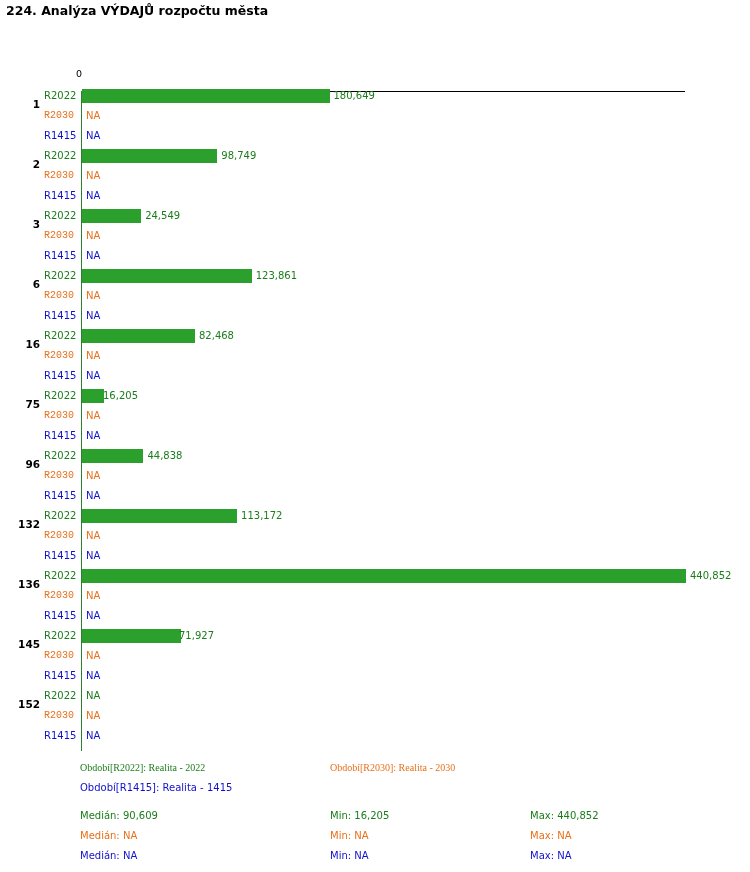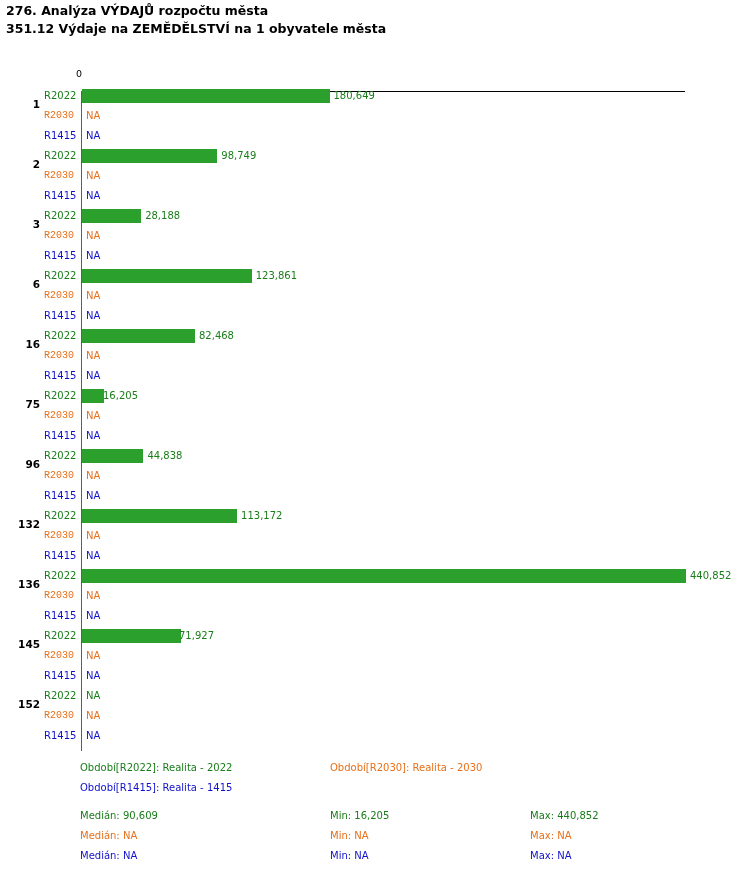--- a/index.html
+++ b/index.html
@@ -130,22 +130,21 @@
   .lg-c2 { position: absolute; left: 330px; white-space: nowrap; }
   .lg-c3 { position: absolute; left: 530px; white-space: nowrap; }
   .green { color: #1a7d1a; }
   .orange { color: #e8701a; }
   .blue { color: #1111cc; }
 </style>
 </head>
 <body>
 
 <div class="titles">
-  <div class="title-line">276. Analýza VÝDAJŮ rozpočtu města</div>
-  <div class="title-line">351.12 Výdaje na ZEMĚDĚLSTVÍ na 1 obyvatele města</div>
+  <div class="title-line">224. Analýza VÝDAJŮ rozpočtu města</div>
 </div>
 
 <div class="chart-area">
   <div class="axis-zero-label">0</div>
   <div class="axis-top-line"></div>
   <div class="axis-vline"></div>
   <div id="groups-container">
       <div class="group" style="top: 8px; height: 60px;">
         <div class="group-num">1</div>
         <div class="row" style="top: 0px;">
@@ -176,21 +175,21 @@
         <div class="row" style="top: 40px;">
           <div class="row-label lab-1415">R1415</div>
           <div class="bar-value v1415" style="left: 86px;">NA</div>
         </div>
       </div>
       <div class="group" style="top: 128px; height: 60px;">
         <div class="group-num">3</div>
         <div class="row" style="top: 0px;">
           <div class="row-label lab-2022">R2022</div>
           <div class="bar c2022" style="width: 59.153px;"></div>
-          <div class="bar-value v2022" style="left: 145.153px;">28,188</div>
+          <div class="bar-value v2022" style="left: 145.153px;">24,549</div>
         </div>
         <div class="row" style="top: 20px;">
           <div class="row-label lab-2030">R2030</div>
           <div class="bar-value v2030" style="left: 86px;">NA</div>
         </div>
         <div class="row" style="top: 40px;">
           <div class="row-label lab-1415">R1415</div>
           <div class="bar-value v1415" style="left: 86px;">NA</div>
         </div>
       </div>
@@ -318,21 +317,21 @@
         </div>
         <div class="row" style="top: 40px;">
           <div class="row-label lab-1415">R1415</div>
           <div class="bar-value v1415" style="left: 86px;">NA</div>
         </div>
       </div>
     </div>
 </div>
 
 <div class="legend">
-  <div class="legend-row" style="top:0px;">
+  <div class="legend-row" style="top:0px;font-family:Liberation Serif, serif;">
     <span class="lg-c1 green">Období[R2022]: Realita - 2022</span>
     <span class="lg-c2 orange">Období[R2030]: Realita - 2030</span>
   </div>
   <div class="legend-row" style="top:20px;text-align:right;">
     <span class="lg-c1 blue">Období[R1415]: Realita - 1415</span>
   </div>
   <div class="legend-row" style="top:48px;">
     <span class="lg-c1 green">Medián: 90,609</span>
     <span class="lg-c2 green">Min: 16,205</span>
     <span class="lg-c3 green">Max: 440,852</span>

